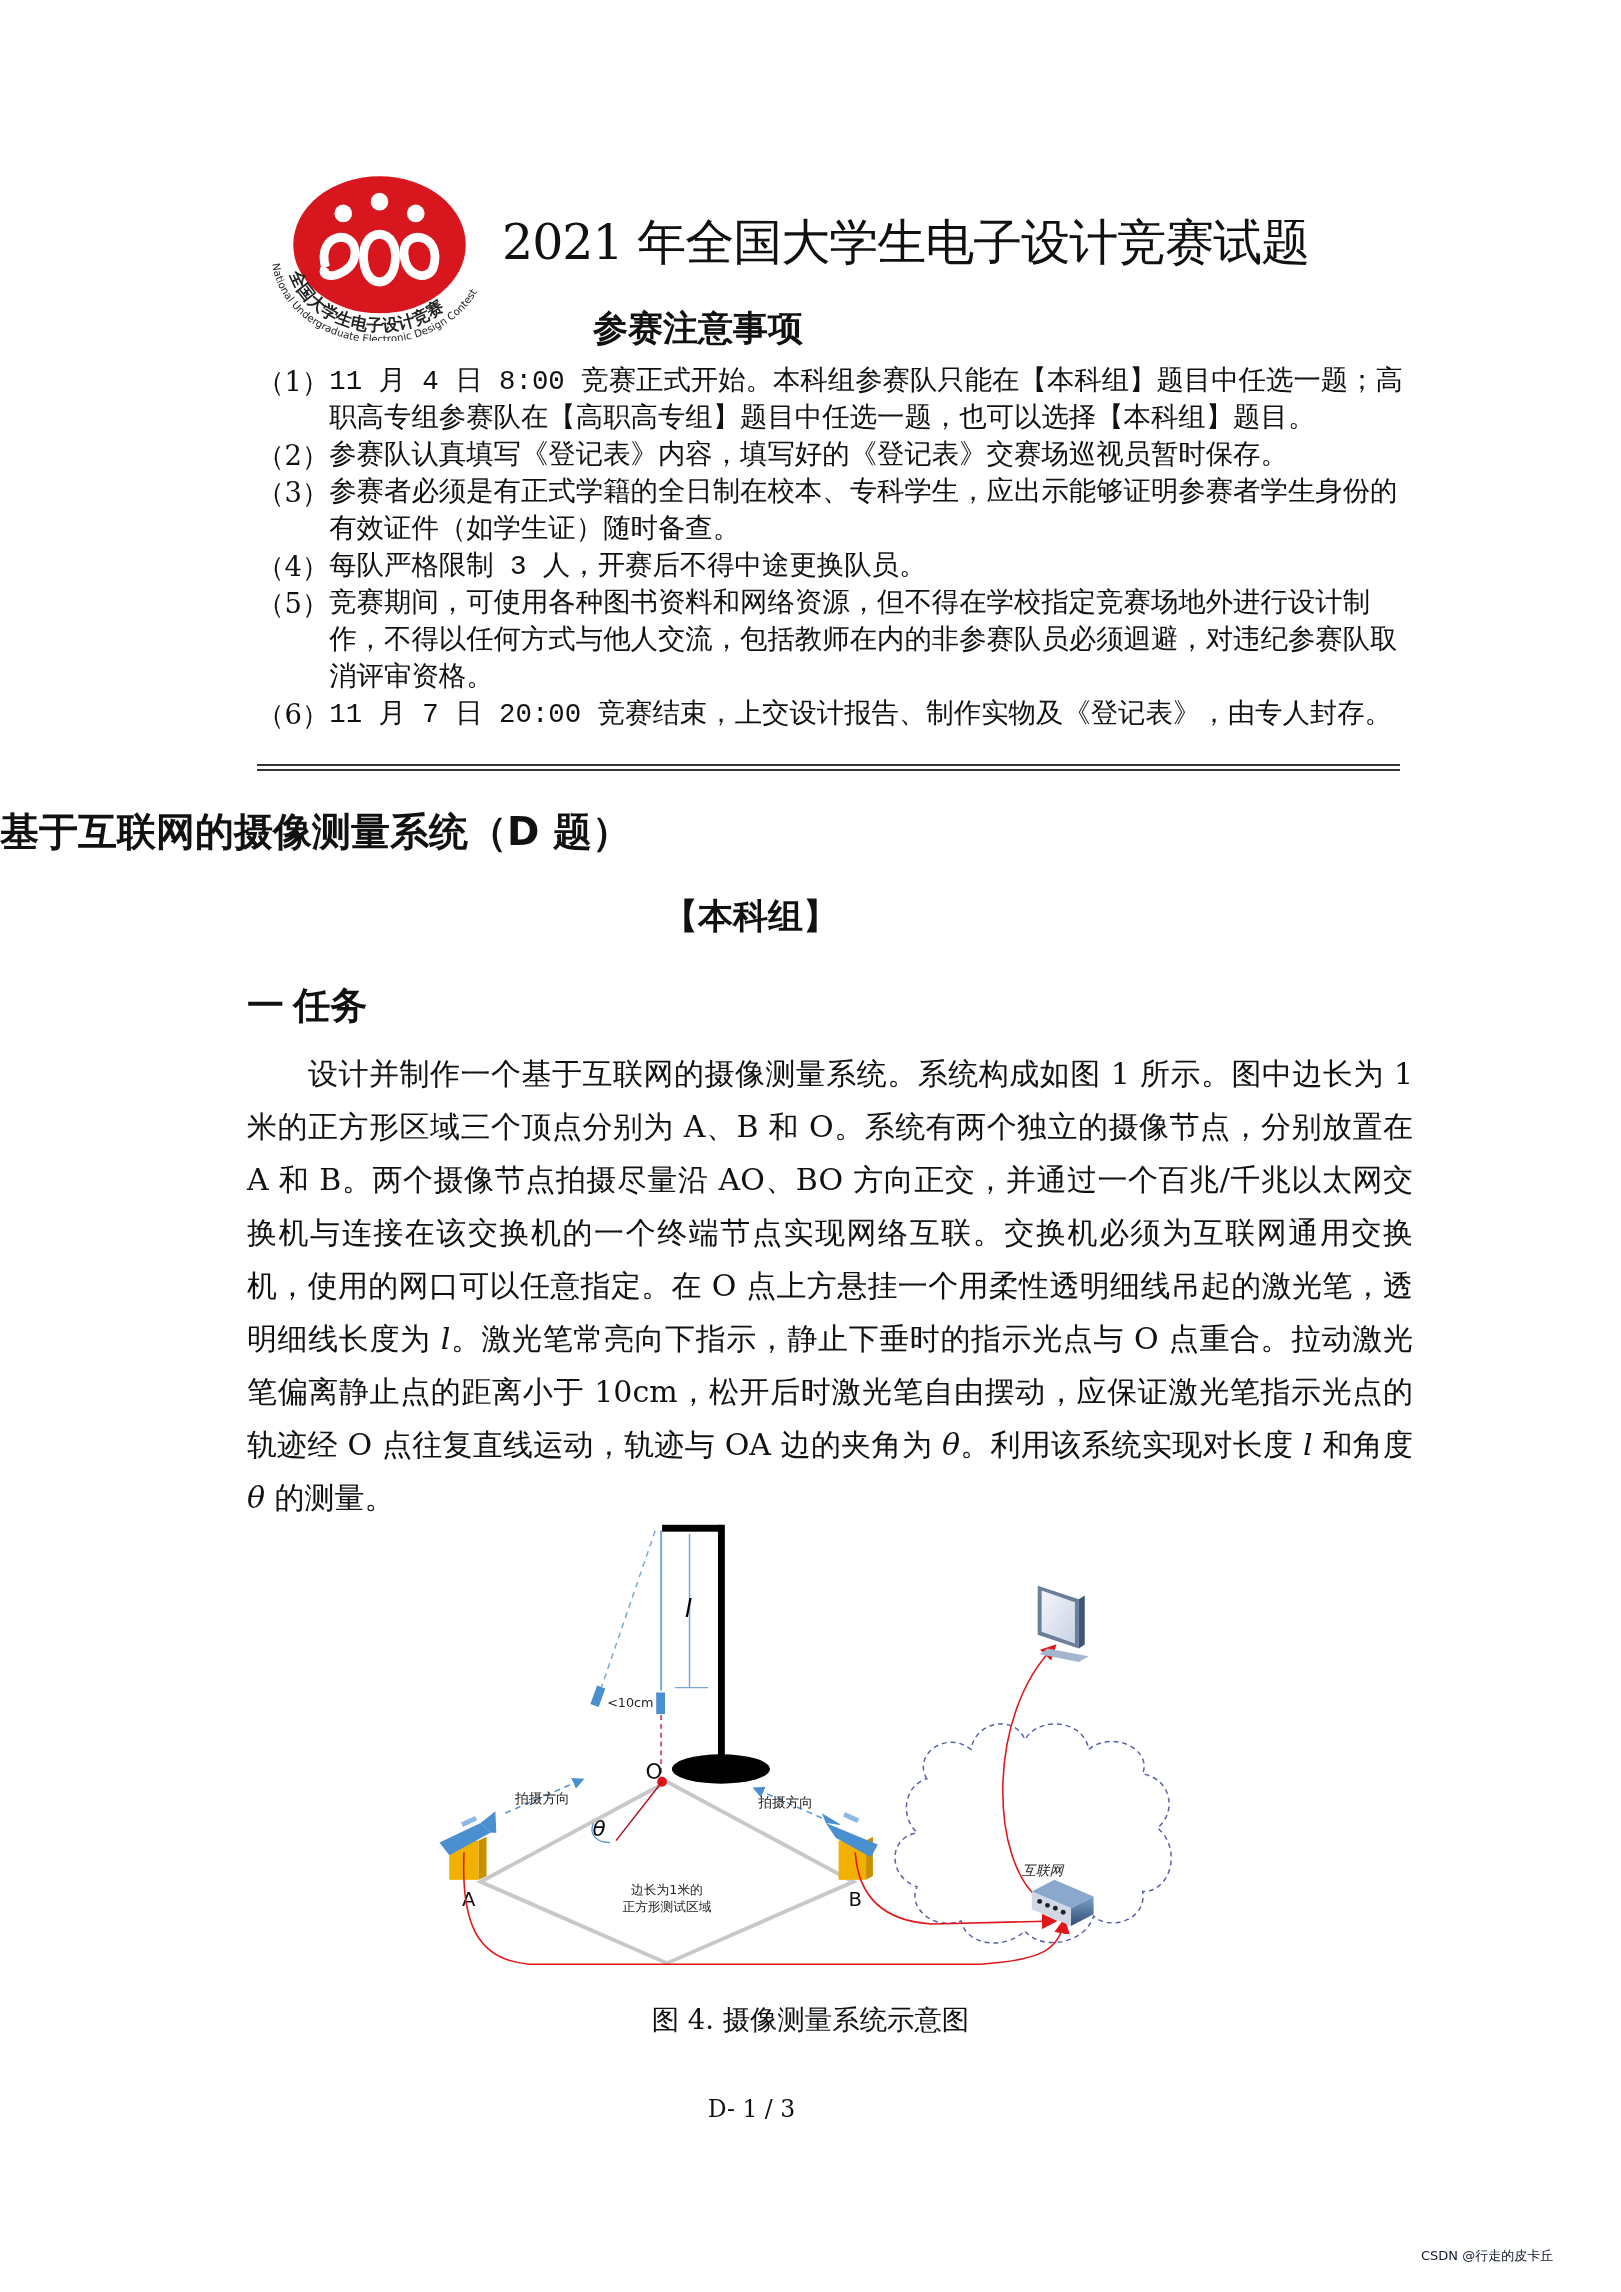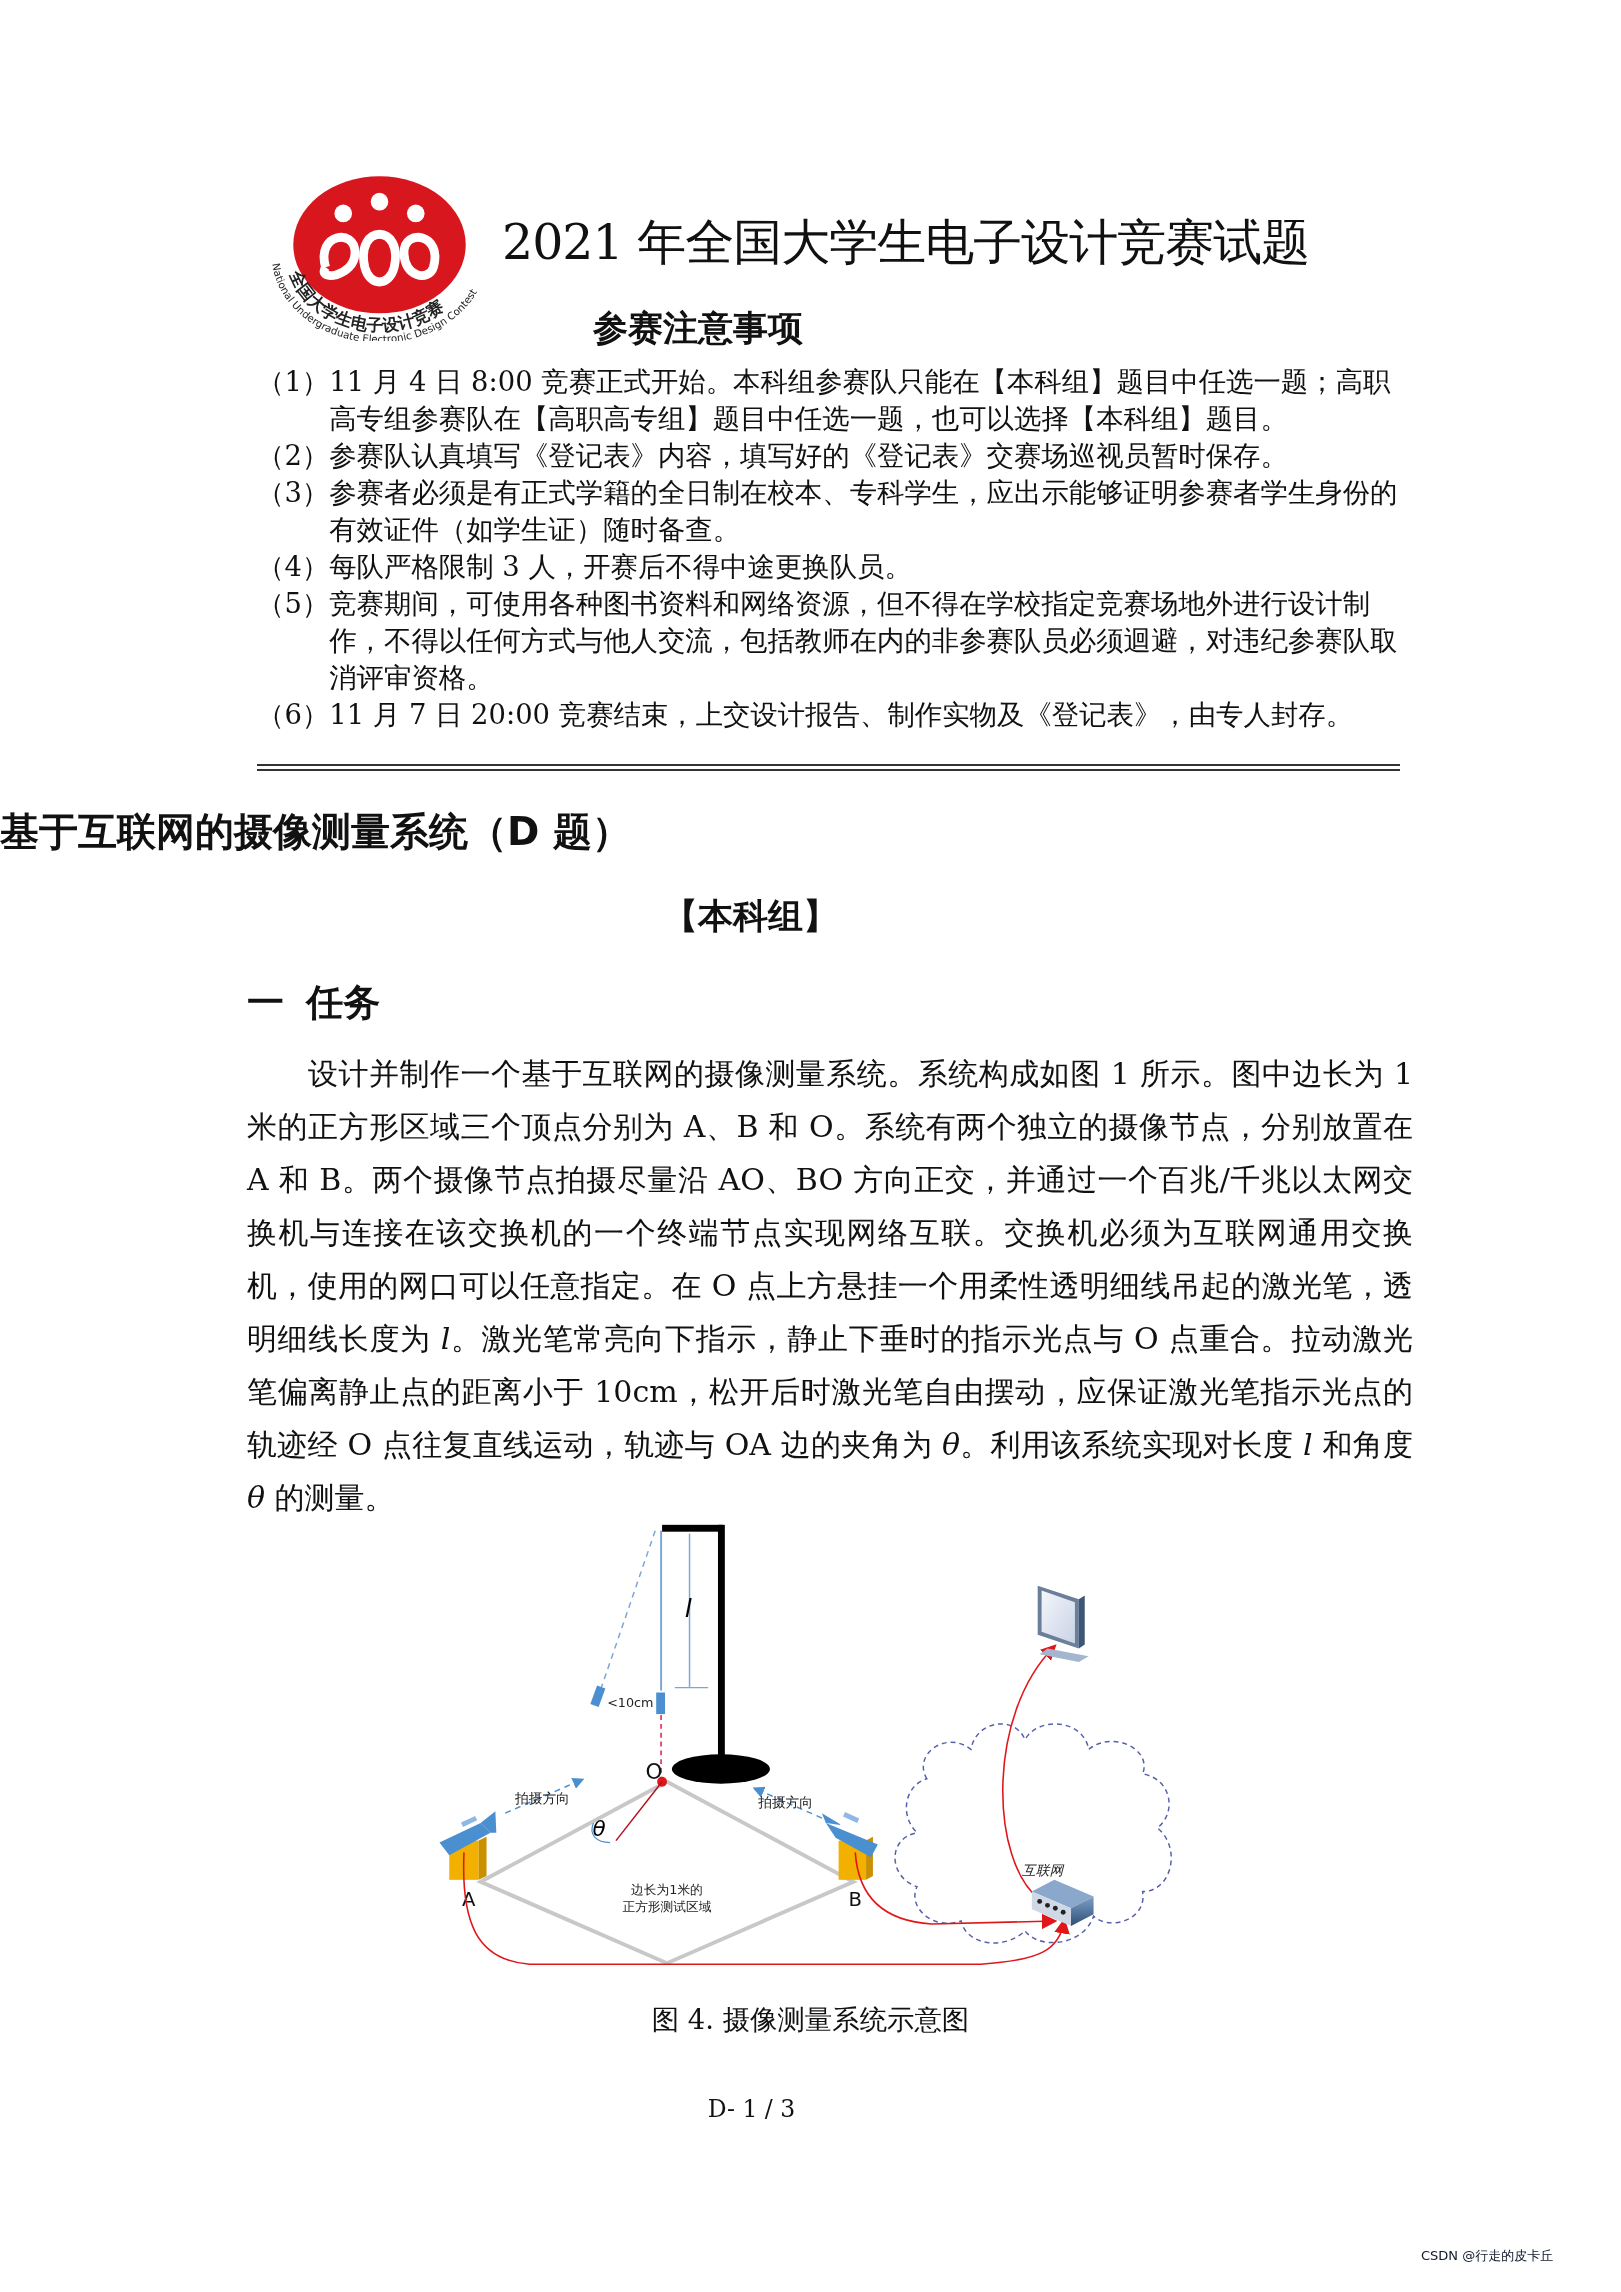--- a/index.html
+++ b/index.html
@@ -6,28 +6,28 @@
   body{width:1621px;height:2293px;position:relative;overflow:hidden;
        font-family:"DejaVu Serif","Liberation Serif",serif;color:#111;}
   .abs{position:absolute;}
   #logo{left:257px;top:174px;width:245px;height:167px;}
   #main-title{left:502px;top:208px;font-size:49px;line-height:69px;white-space:nowrap;letter-spacing:-1px;}
   #notice-title{left:0;width:1396px;text-align:center;top:306px;font-size:35px;line-height:45px;
        font-family:"DejaVu Sans","Liberation Sans",sans-serif;font-weight:bold;}
   .rule-list{left:257px;top:363px;width:1157px;font-size:27.4px;line-height:37px;}
   .rule{display:flex;}
   .rule .num{flex:0 0 69px;white-space:nowrap;}
-  .rule .txt{flex:1;}
+  .rule .txt{flex:1;font-family:Liberation Mono, monospace;}
   .double-rule{left:257px;top:764px;width:1143px;height:6.9px;border-top:2.9px solid #333;border-bottom:2px solid #333;box-sizing:border-box;}
   #problem-title{left:0;width:1621px;text-align:left;top:804px;font-size:39px;line-height:55px;
        font-family:"DejaVu Sans","Liberation Sans",sans-serif;font-weight:bold;}
   #group-label{left:0;width:1501px;text-align:center;top:892px;font-size:35px;line-height:49px;
        font-family:"DejaVu Sans","Liberation Sans",sans-serif;font-weight:bold;}
   #section-heading{left:247px;top:980px;font-size:37px;line-height:51px;
-       font-family:Liberation Mono, monospace;font-weight:bold;}
+       font-family:Liberation Serif, serif;font-weight:bold;}
   #task-para{left:247px;top:1047px;width:1166px;font-size:30px;line-height:53px;text-indent:61px;text-align:justify;}
   #task-para i{font-style:italic;}
   #figure{left:412px;top:1514px;width:863px;height:461px;}
   #fig-caption{left:0;width:1621px;text-align:center;top:2000px;font-size:27.4px;line-height:39px;}
   #page-number{left:0;width:1503px;text-align:center;top:2093px;font-size:23.5px;line-height:33px;}
   #watermark{left:1421px;top:2247px;font-size:13px;color:#0f172a;
        font-family:"DejaVu Sans","Liberation Sans",sans-serif;white-space:nowrap;}
   svg text{font-family:"DejaVu Sans","Liberation Sans",sans-serif;}
 </style>
 </head>

